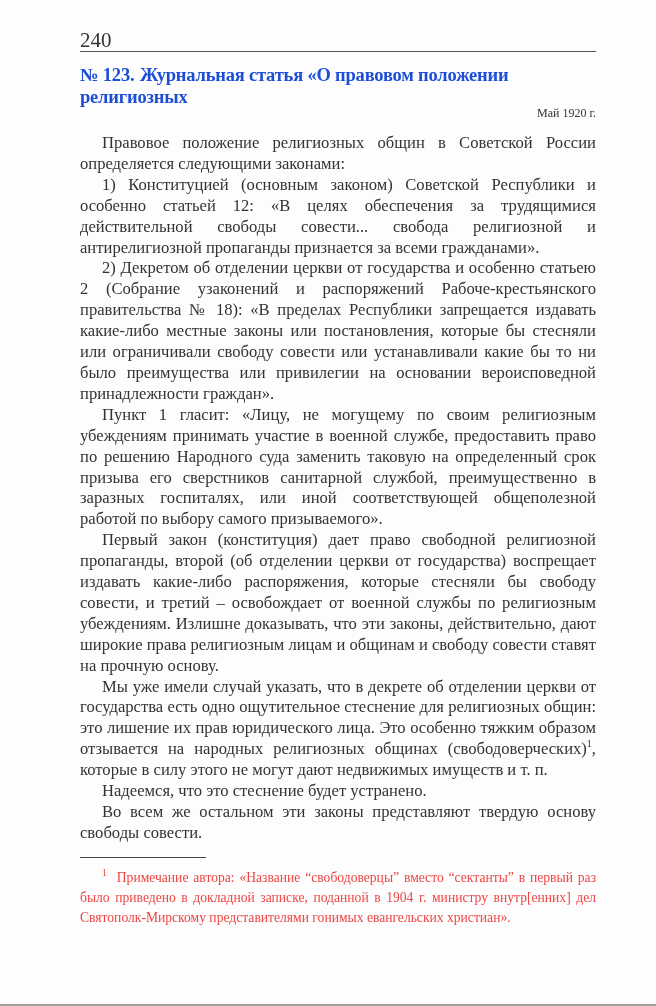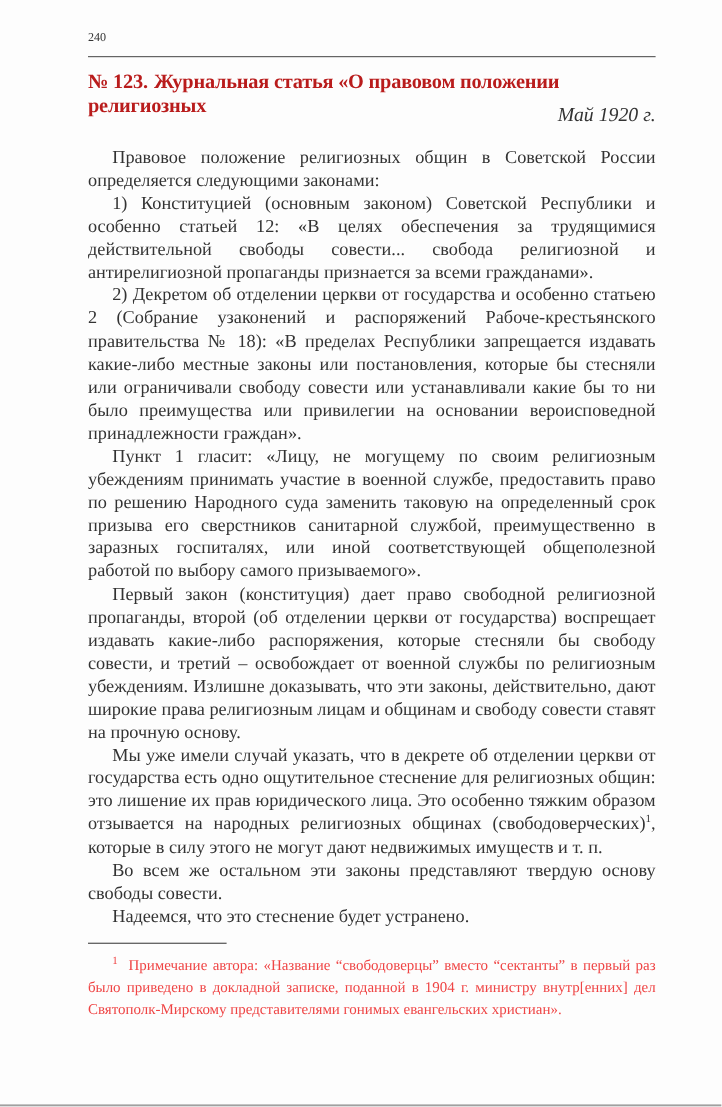--- a/index.html
+++ b/index.html
@@ -1,24 +1,24 @@
 <!DOCTYPE html>
 <html><head>
 <meta charset="utf-8">
 <style>
   html, body { margin:0; padding:0; }
   body { width:656px; height:1006px; background:#fdfdfd; position:relative; overflow:hidden;
          font-family:"DejaVu Serif","Liberation Serif",serif; color:#2b2b2b; }
-  .page-num { position:absolute; left:80px; top:28px; font-size:11px; font-family:"Liberation Serif",serif; color:#333; }
+  .page-num { position:absolute; left:80px; top:28px; font-size:21px; font-family:"Liberation Serif",serif; color:#333; }
   .header-rule { position:absolute; left:80px; top:51px; width:516px; height:0; border-top:1.3px solid #555; }
   .title { position:absolute; left:80px; top:64px; width:520px; font-family:"Liberation Serif",serif; font-weight:bold;
-           font-size:18.5px; line-height:22px; color:#b91c1c; letter-spacing:-0.2px; }
+           font-size:18.5px; line-height:22px; color:#1d4ed8; letter-spacing:-0.2px; }
   .title .num { display:inline-block; width:60px; }
   .title .l2 { padding-left:60px; display:block; }
-  .date { position:absolute; right:60px; top:94px; font-family:"Liberation Serif",serif; font-size:18px; color:#333;font-style:italic; }
+  .date { position:absolute; right:60px; top:106px; font-family:"Liberation Serif",serif; font-size:12px; color:#333; }
   .body-text { position:absolute; left:80px; top:133px; width:516px; font-family:"Liberation Serif",serif;
                font-size:16.6px; line-height:20.9px; color:#333; text-align:justify; }
   .body-text p { margin:0; text-indent:22px; }
   sup { font-size:10px; line-height:0; vertical-align:super; }
   .fn-rule { position:absolute; left:80px; top:857px; width:126px; border-top:1px solid #444; }
   .footnote { position:absolute; left:80px; top:868px; width:516px; font-family:"Liberation Serif",serif;
               font-size:13.6px; line-height:20px; color:#ef4444; text-align:justify; }
   .footnote p { margin:0; text-indent:22px; }
   .bottom-edge { position:absolute; left:0; bottom:0; width:656px; height:2px; background:#a0a0a0; }
 </style>
@@ -34,22 +34,22 @@
 
 <div class="date">Май 1920 г.</div>
 
 <div class="body-text">
   <p>Правовое положение религиозных общин в Советской России определяется следующими законами:</p>
   <p>1) Конституцией (основным законом) Советской Республики и особенно статьей 12: «В целях обеспечения за трудящимися действительной свободы совести... свобода религиозной и антирелигиозной пропаганды признается за всеми гражданами».</p>
   <p>2) Декретом об отделении церкви от государства и особенно статьею 2 (Собрание узаконений и распоряжений Рабоче-крестьянского правительства № 18): «В пределах Республики запрещается издавать какие-либо местные законы или постановления, которые бы стесняли или ограничивали свободу совести или устанавливали какие бы то ни было преимущества или привилегии на основании вероисповедной принадлежности граждан».</p>
   <p>Пункт 1 гласит: «Лицу, не могущему по своим религиозным убеждениям принимать участие в военной службе, предоставить право по решению Народного суда заменить таковую на определенный срок призыва его сверстников санитарной службой, преимущественно в заразных госпиталях, или иной соответствующей общеполезной работой по выбору самого призываемого».</p>
   <p>Первый закон (конституция) дает право свободной религиозной пропаганды, второй (об отделении церкви от государства) воспрещает издавать какие-либо распоряжения, которые стесняли бы свободу совести, и третий – освобождает от военной службы по религиозным убеждениям. Излишне доказывать, что эти законы, действительно, дают широкие права религиозным лицам и общинам и свободу совести ставят на прочную основу.</p>
   <p><span>Мы уже имели случай указать, что в декрете об отделении церкви от государства есть одно ощутительное стеснение для религиозных общин: это лишение их прав юридического лица. Это особенно тяжким образом отзывается на народных религиозных общинах (свободоверческих)</span><sup>1</sup><span>, которые в силу этого не могут дают недвижимых имуществ и т. п.</span></p>
+  <p>Надеемся, что это стеснение будет устранено.</p>
   <p>Во всем же остальном эти законы представляют твердую основу свободы совести.</p>
-  <p>Надеемся, что это стеснение будет устранено.</p>
 </div>
 
 <div class="fn-rule"></div>
 <div class="footnote">
   <p><sup>1</sup>&nbsp;&nbsp;<span>Примечание автора: «Название “свободоверцы” вместо “сектанты” в первый раз было приведено в докладной записке, поданной в 1904 г. министру внутр[енних] дел Святополк-Мирскому представителями гонимых евангельских христиан».</span></p>
 </div>
 
 <div class="bottom-edge"></div>
 
 </body></html>

